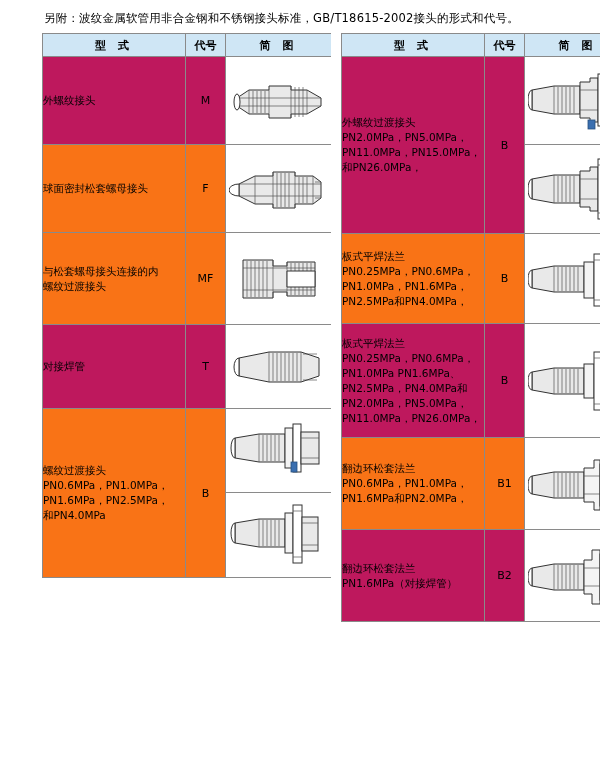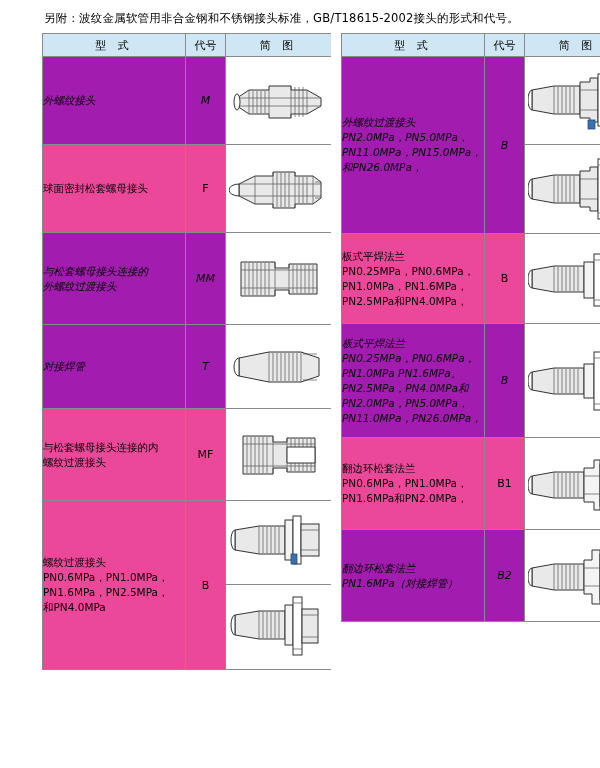--- a/index.html
+++ b/index.html
@@ -45,21 +45,21 @@
     table-layout: fixed;
   }
   table.grid td, table.grid th {
     border: 1px solid #8a8a8a;
     padding: 0;
     margin: 0;
   }
   thead th {
     background: #cfe6f5;
     font-size: 11px;
-    font-weight: normal;
+    font-weight: bold;
     height: 22px;
     text-align: center;
     color: #000;
     letter-spacing: 4px;
     padding: 0 2px;
   }
   thead th.narrow {
     letter-spacing: 0px;
   }
   td.txt {
@@ -78,25 +78,24 @@
     font-size: 11px;
     color: #000;
   }
   td.fig {
     text-align: center;
     vertical-align: middle;
     background: #ffffff;
     padding: 2px 0;
   }
   .yellow {
-    background: #ec4899;
+    background: #f97316;
   }
   .white {
-    background: #a21caf;
-    font-style: italic;
+    background: #be185d;
   }
   .spacer-col {
     width: 10px;
     border: none !important;
     background: #ffffff;
   }
   .fig svg {
     display: block;
     margin: 0 auto;
   }
@@ -160,65 +159,50 @@
                     <path class="fillgray" d="M10 28 L26 20 L44 20 L44 16 L66 16 L66 20 L84 20 L92 26 L92 42 L84 48 L66 48 L66 52 L44 52 L44 48 L26 48 L10 40 Z"></path>
                     <path class="lnthin" d="M10 28 L92 28 M10 40 L92 40 M26 20 L26 48 M44 16 L44 52 M66 16 L66 52 M84 20 L84 48"></path>
                     <path class="lnthin" d="M48 17 L48 51 M52 17 L52 51 M56 17 L56 51 M60 17 L60 51"></path>
                     <path class="lnthin" d="M70 21 L70 47 M74 21 L74 47 M78 21 L78 47"></path>
                     <path class="fillwhite" d="M10 28 A10 6 0 0 0 10 40 Z"></path>
                     <path class="lnthin" d="M86 26 L92 26 M86 42 L92 42"></path>
                   </svg>
                 </td>
               </tr>
 
+
               <tr style="height:92px">
-                <td class="txt white multi">
-                  <span class="txtline">与松套螺母接头连接的</span>
-                  <span class="txtline">外螺纹过渡接头</span>
-                </td>
-                <td class="code white">MM</td>
+                <td class="txt yellow multi">
+                  <span class="txtline">与松套螺母接头连接的内</span>
+                  <span class="txtline">螺纹过渡接头</span>
+                </td>
+                <td class="code yellow">MF</td>
                 <td class="fig">
                   <svg width="100" height="70" viewBox="0 0 100 70">
-                    <path class="fillgray" d="M12 26 L12 18 L46 18 L46 24 L60 24 L60 20 L88 20 L88 50 L60 50 L60 46 L46 46 L46 52 L12 52 L12 44 Z"></path>
-                    <path class="lnthin" d="M12 26 L88 26 M12 44 L88 44 M46 18 L46 52 M60 20 L60 50"></path>
-                    <path class="lnthin" d="M16 19 L16 51 M20 19 L20 51 M24 19 L24 51 M28 19 L28 51 M32 19 L32 51 M36 19 L36 51 M40 19 L40 51"></path>
-                    <path class="lnthin" d="M64 21 L64 49 M68 21 L68 49 M72 21 L72 49 M76 21 L76 49 M80 21 L80 49 M84 21 L84 49"></path>
+                    <path class="fillgray" d="M14 24 L14 16 L44 16 L44 22 L58 22 L58 18 L86 18 L86 52 L58 52 L58 48 L44 48 L44 54 L14 54 L14 46 Z"></path>
+                    <path class="lnthin" d="M14 24 L86 24 M14 46 L86 46 M44 16 L44 54 M58 18 L58 52"></path>
+                    <path class="lnthin" d="M18 17 L18 53 M22 17 L22 53 M26 17 L26 53 M30 17 L30 53 M34 17 L34 53 M38 17 L38 53"></path>
+                    <path class="lnthin" d="M62 19 L62 51 M66 19 L66 51 M70 19 L70 51 M74 19 L74 51 M78 19 L78 51 M82 19 L82 51"></path>
+                    <path class="fillwhite" d="M58 27 L86 27 L86 43 L58 43 Z"></path>
                   </svg>
                 </td>
               </tr>
 
               <tr style="height:84px">
                 <td class="txt white">
                   <span class="txtline">对接焊管</span>
                 </td>
                 <td class="code white">T</td>
                 <td class="fig">
                   <svg width="100" height="62" viewBox="0 0 100 62">
                     <path class="fillgray" d="M10 22 L10 40 L40 46 L72 46 L90 40 L90 22 L72 16 L40 16 Z"></path>
                     <path class="lnthin" d="M40 16 L40 46 M72 16 L72 46"></path>
                     <path class="lnthin" d="M44 17 L44 45 M48 17 L48 45 M52 17 L52 45 M56 17 L56 45 M60 17 L60 45 M64 17 L64 45 M68 17 L68 45"></path>
                     <path class="fillwhite" d="M10 22 A5 9 0 0 0 10 40 Z"></path>
                     <path class="lnthin" d="M74 18 L88 18 M74 44 L88 44"></path>
-                  </svg>
-                </td>
-              </tr>
-
-              <tr style="height:92px">
-                <td class="txt yellow multi">
-                  <span class="txtline">与松套螺母接头连接的内</span>
-                  <span class="txtline">螺纹过渡接头</span>
-                </td>
-                <td class="code yellow">MF</td>
-                <td class="fig">
-                  <svg width="100" height="70" viewBox="0 0 100 70">
-                    <path class="fillgray" d="M14 24 L14 16 L44 16 L44 22 L58 22 L58 18 L86 18 L86 52 L58 52 L58 48 L44 48 L44 54 L14 54 L14 46 Z"></path>
-                    <path class="lnthin" d="M14 24 L86 24 M14 46 L86 46 M44 16 L44 54 M58 18 L58 52"></path>
-                    <path class="lnthin" d="M18 17 L18 53 M22 17 L22 53 M26 17 L26 53 M30 17 L30 53 M34 17 L34 53 M38 17 L38 53"></path>
-                    <path class="lnthin" d="M62 19 L62 51 M66 19 L66 51 M70 19 L70 51 M74 19 L74 51 M78 19 L78 51 M82 19 L82 51"></path>
-                    <path class="fillwhite" d="M58 27 L86 27 L86 43 L58 43 Z"></path>
                   </svg>
                 </td>
               </tr>
 
               <tr style="height:168px">
                 <td class="txt yellow multi">
                   <span class="txtline">螺纹过渡接头</span>
                   <span class="txtline">PN0.6MPa，PN1.0MPa，</span>
                   <span class="txtline">PN1.6MPa，PN2.5MPa，</span>
                   <span class="txtline">和PN4.0MPa</span>

